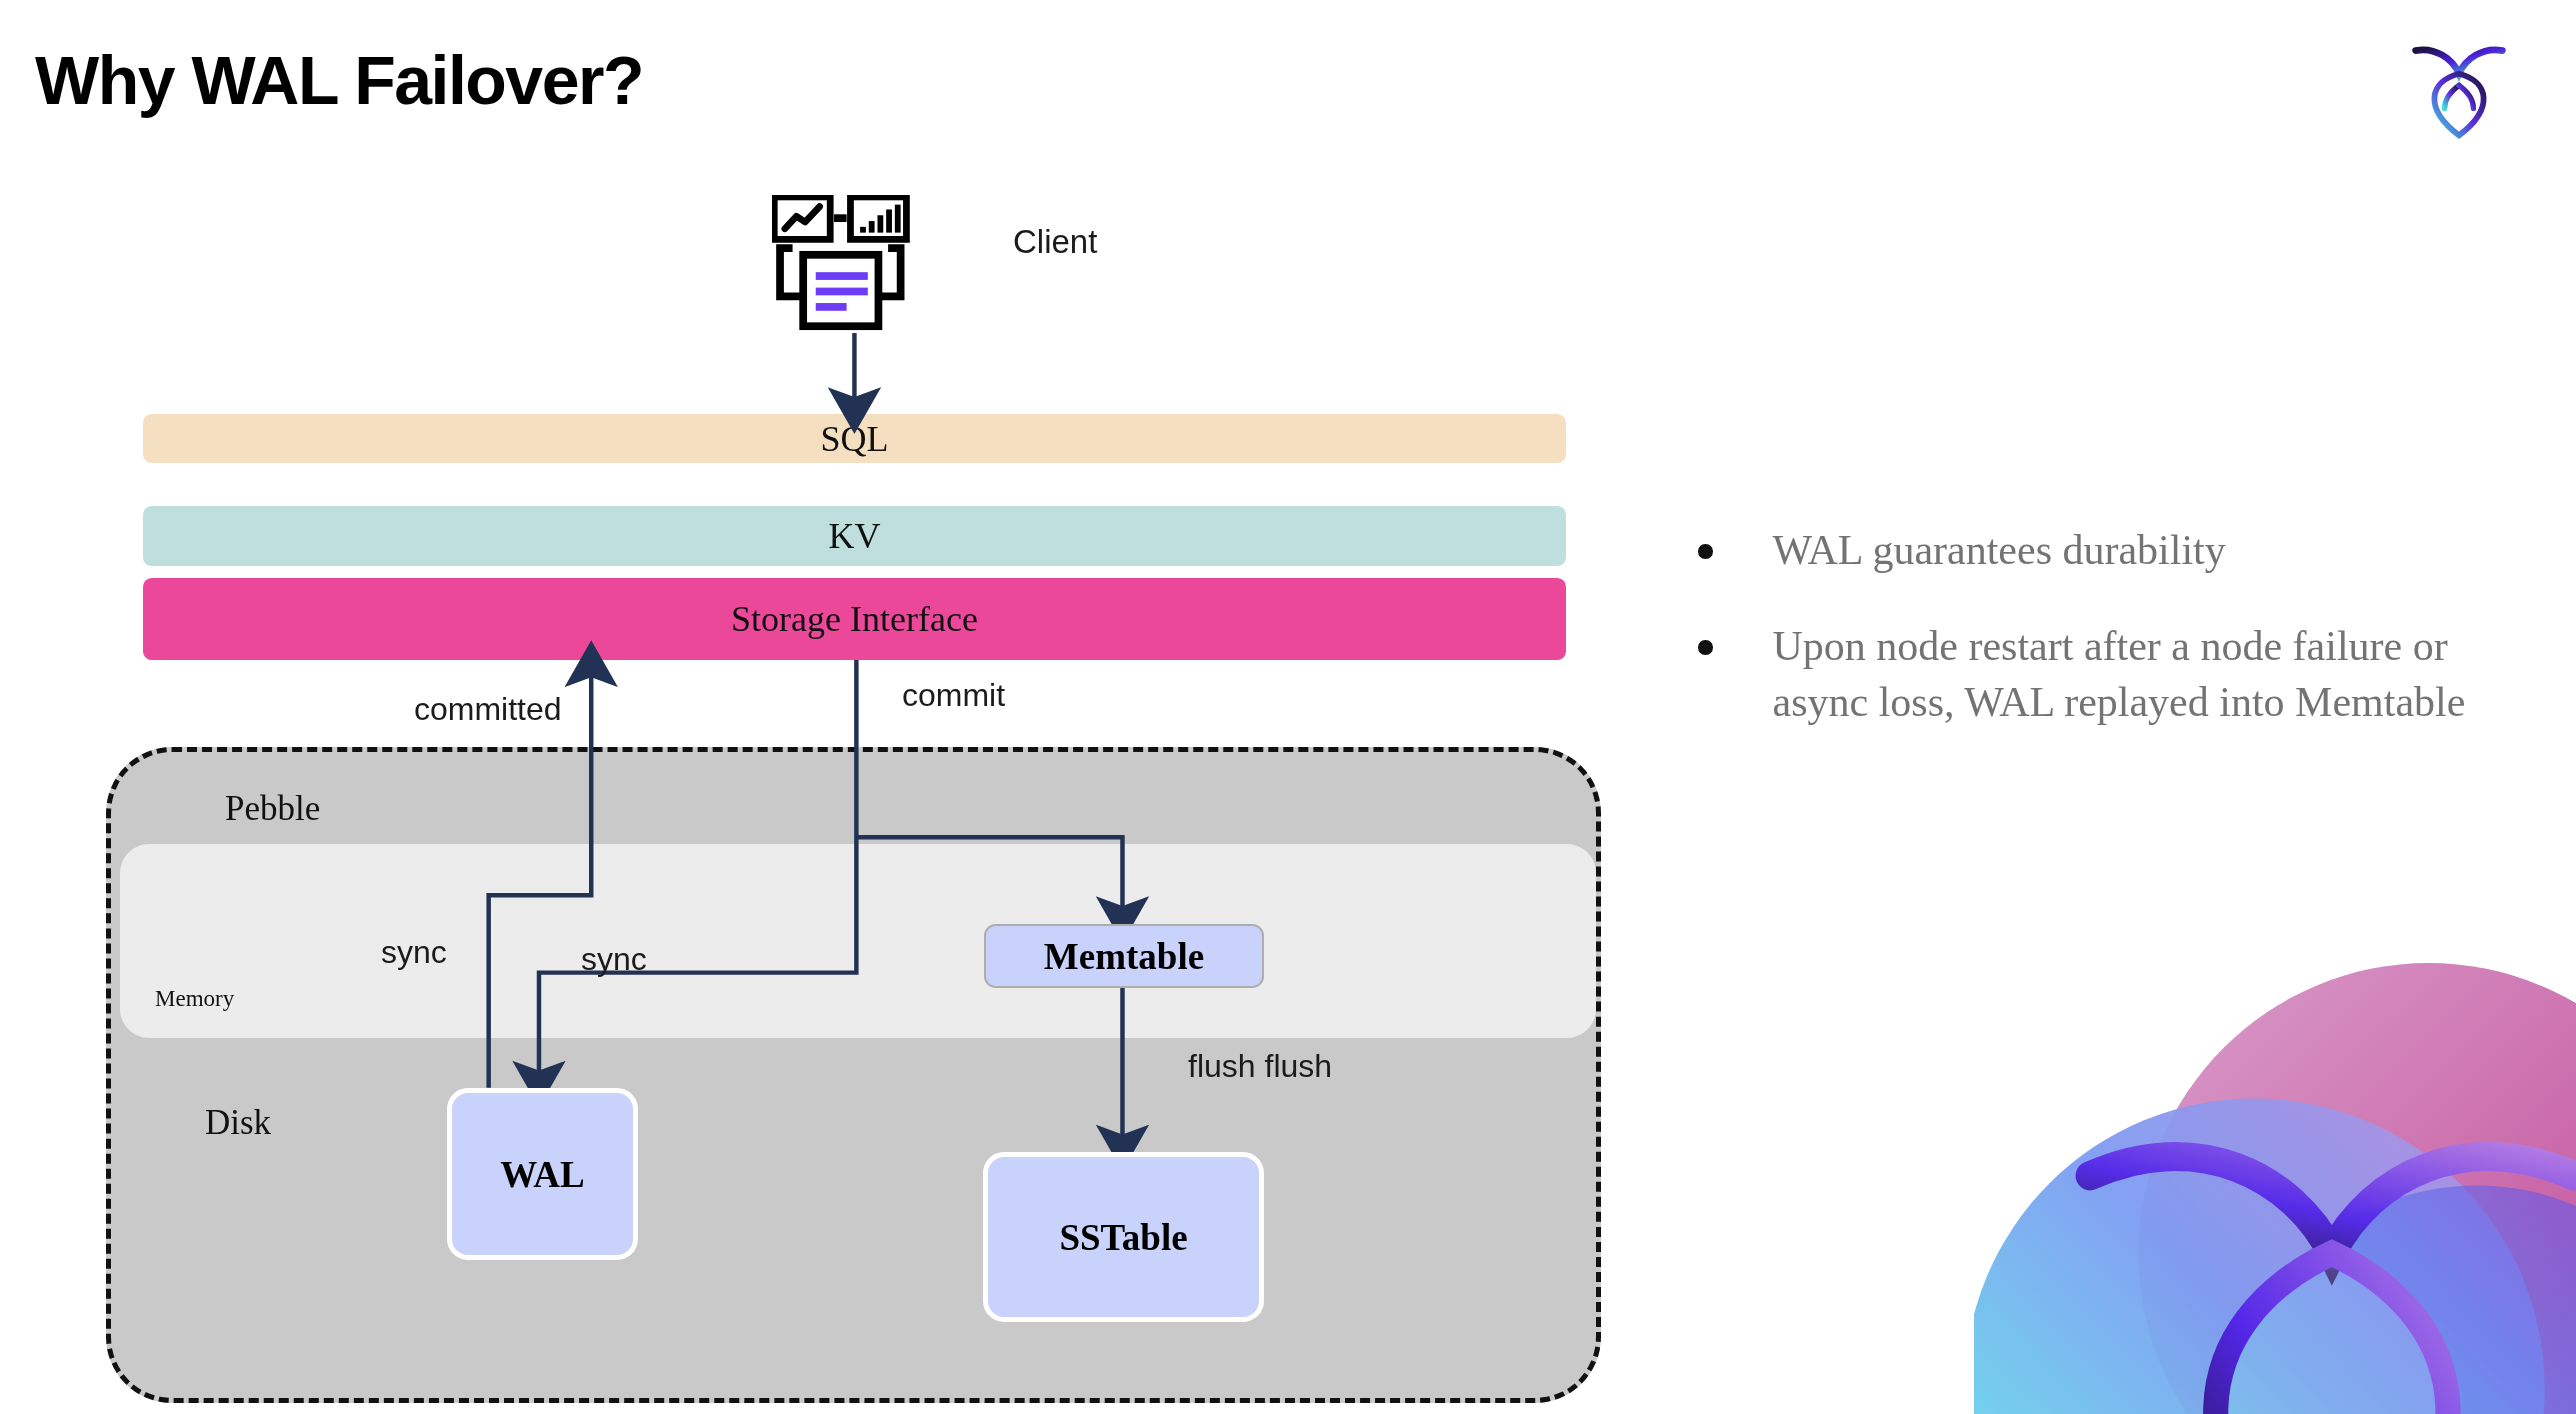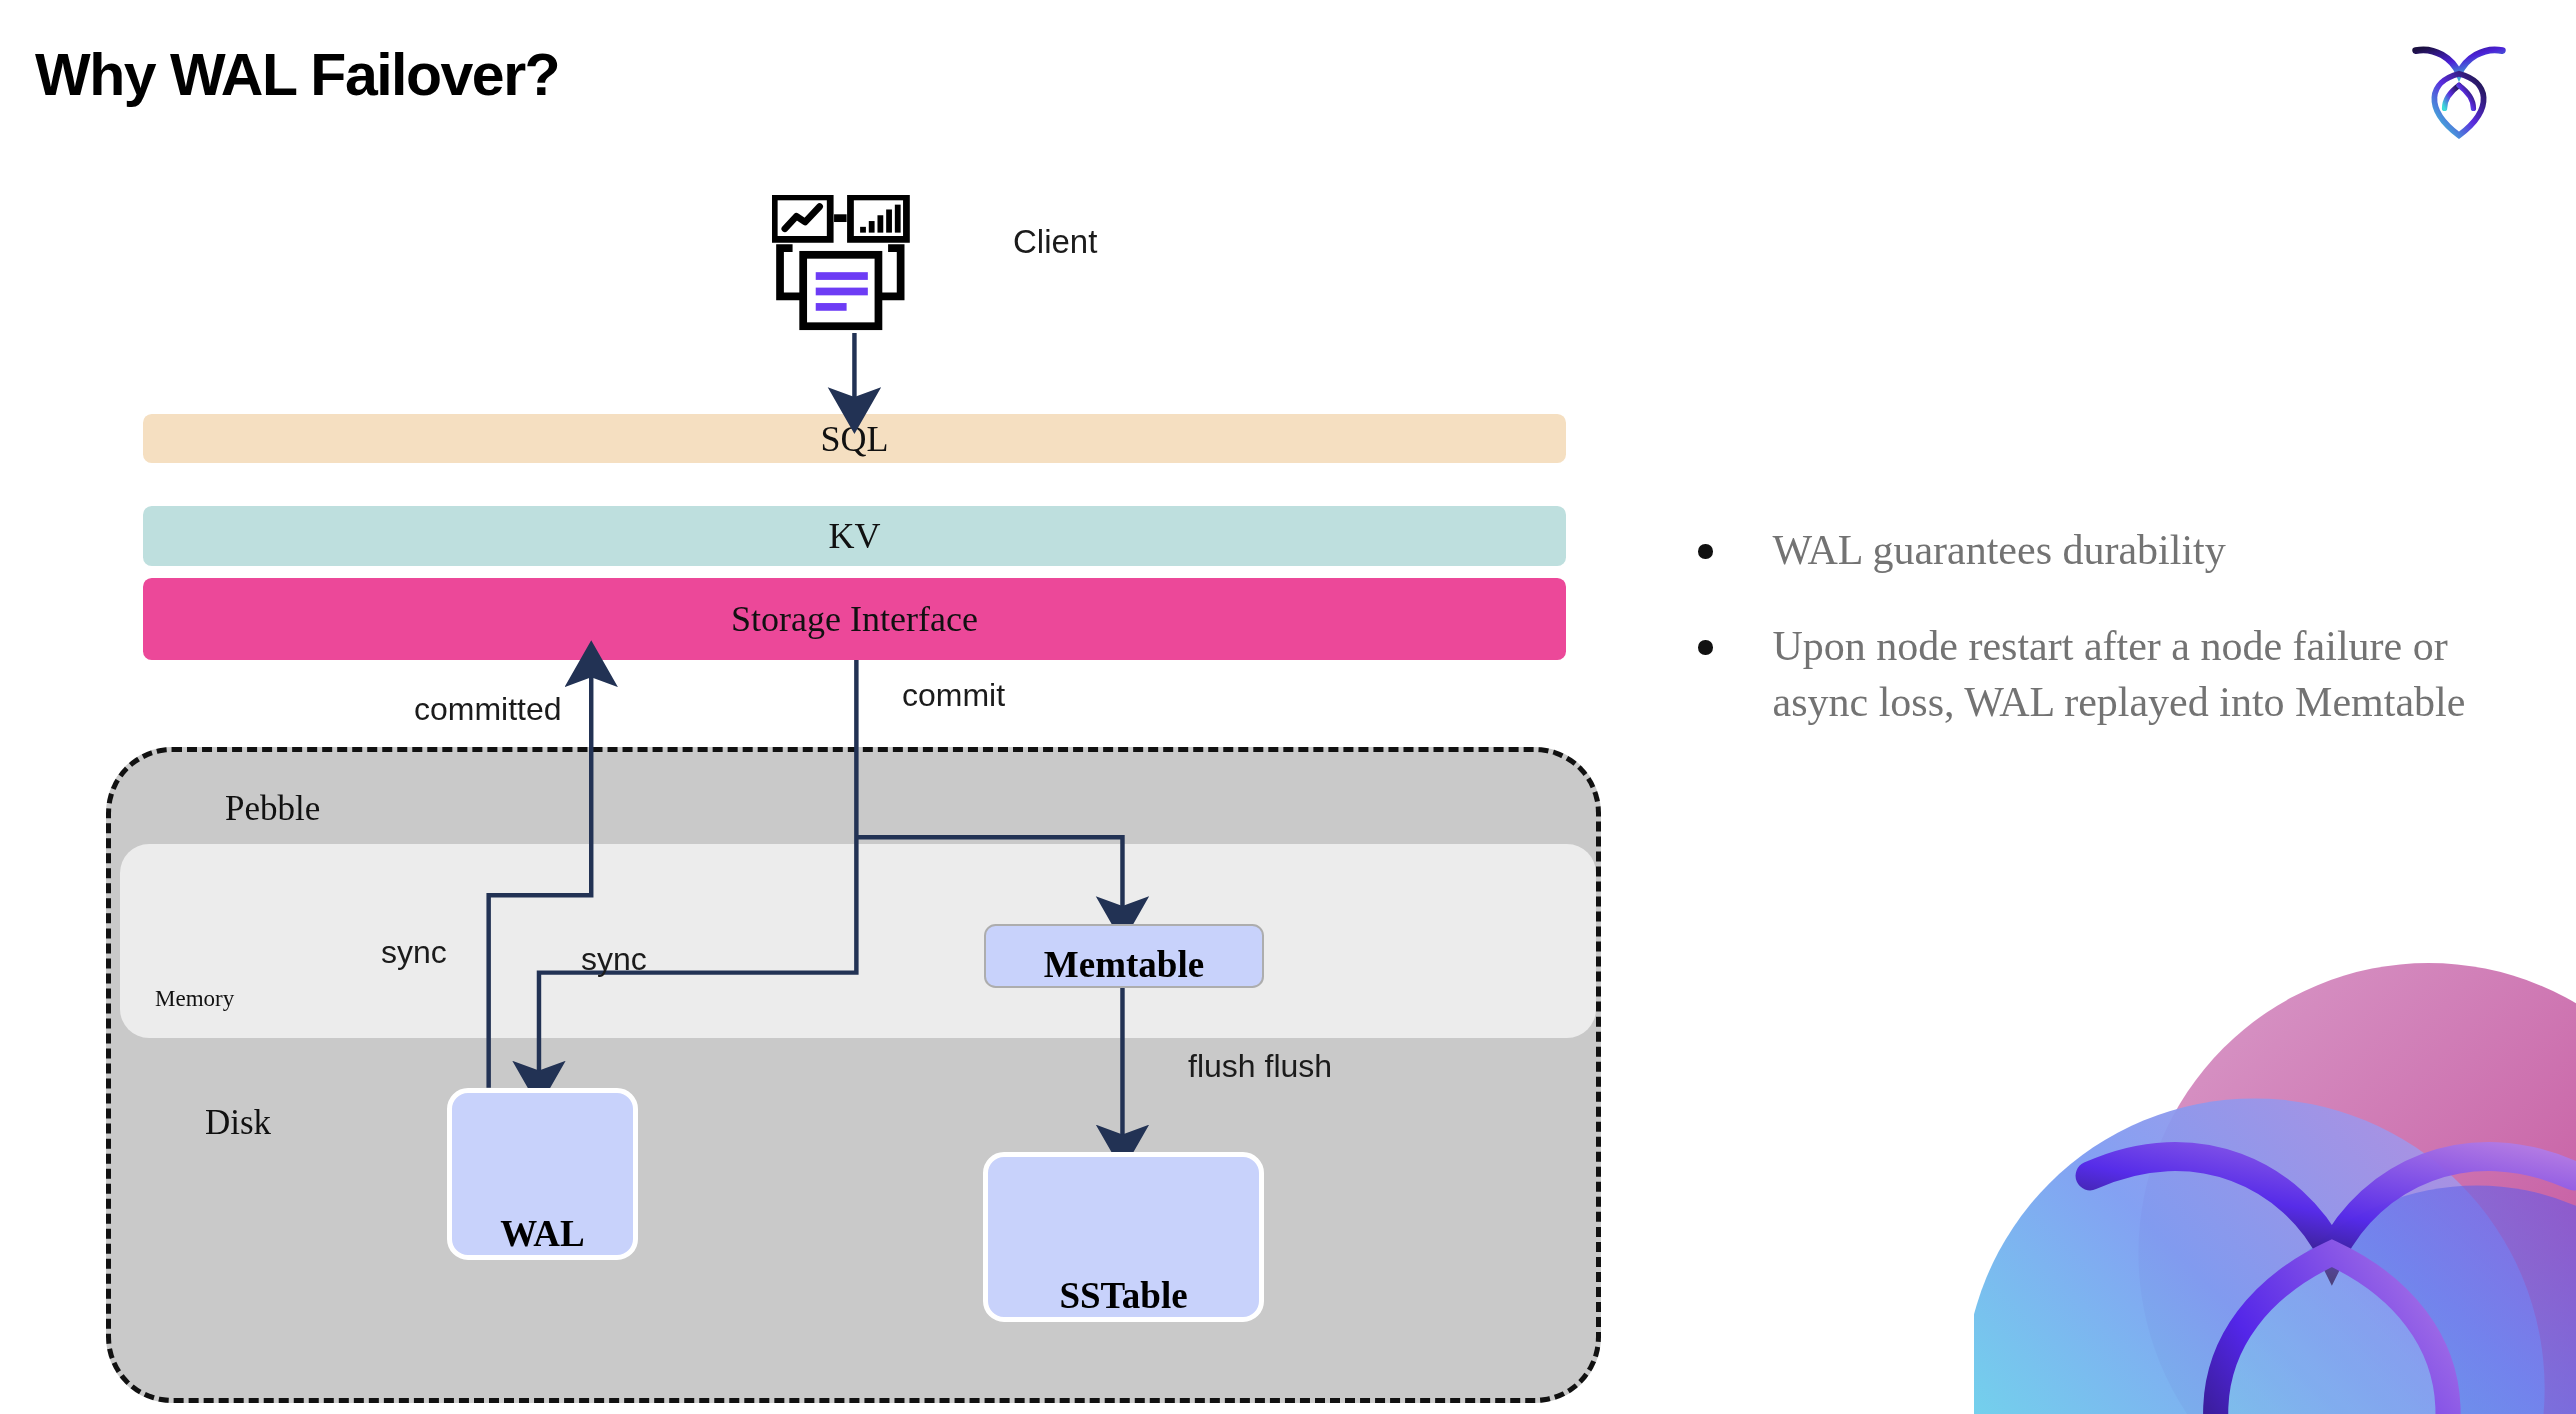--- a/index.html
+++ b/index.html
@@ -10,21 +10,21 @@
     overflow:hidden;
     position:relative;
   }
   .slide{position:absolute;inset:0;overflow:hidden;}
 
   
   .title{
     position:absolute;left:35px;top:41px;
     font-family:"Liberation Sans", sans-serif;
     font-weight:700;
-    font-size:59px;
+    font-size:68px;
     letter-spacing:-1.5px;
     color:#000000;
     white-space:nowrap;
   }
 
   
   .logo-tr{position:absolute;left:2406px;top:37px;width:106px;height:112px;}
 
   
   .deco{position:absolute;left:1974px;top:934px;width:619px;height:503px;pointer-events:none;}
@@ -71,21 +71,21 @@
     font-family:"Liberation Serif", serif;font-size:23px;color:#111;
   }
   .disk-label{
     position:absolute;left:205px;top:1103px;
     font-family:"Liberation Serif", serif;font-size:35px;color:#111;
   }
 
   .node{
     position:absolute;
     background:#c8d2fb;
-    display:flex;align-items:flex-end;justify-content:center;
+    display:flex;align-items:center;justify-content:center;
     font-family:"Liberation Serif", serif;
     font-weight:700;color:#000;
     box-sizing:border-box;
   }
   .node-memtable{
     left:984px;top:924px;width:280px;height:64px;
     border:2.9px solid #adadad;border-radius:11.6px;font-size:37px;
   }
   .node-wal{
     left:447px;top:1088px;width:191px;height:172px;

